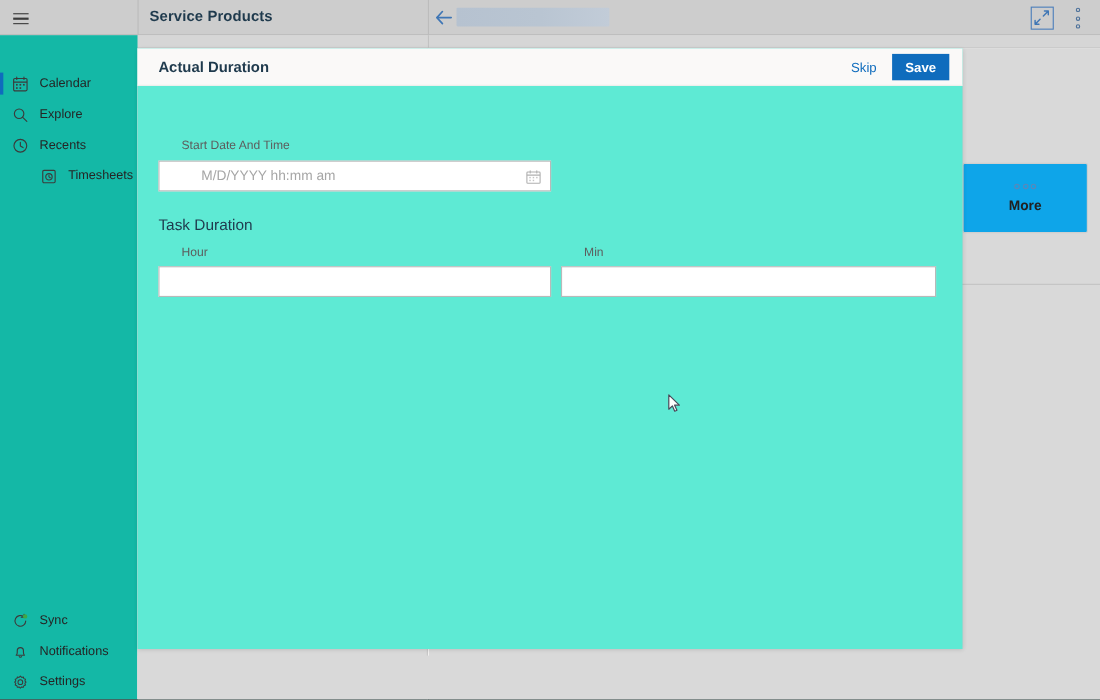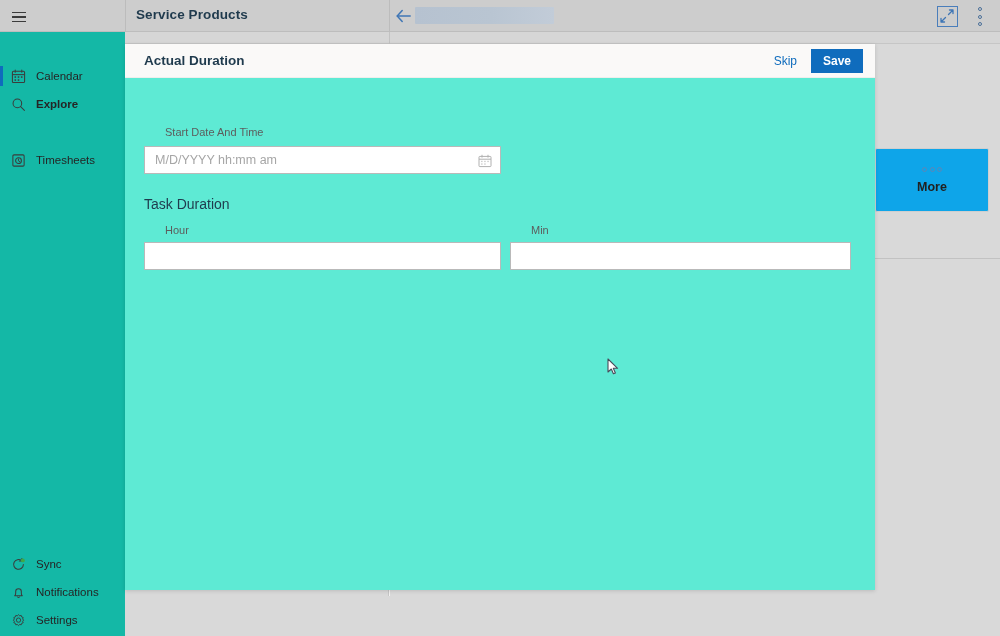--- a/index.html
+++ b/index.html
@@ -357,33 +357,43 @@
           <rect x="3.8" y="7.8" width="1.6" height="1.6" fill="#3b3b3b"></rect>
           <rect x="7.2" y="7.8" width="1.6" height="1.6" fill="#3b3b3b"></rect>
           <rect x="10.6" y="7.8" width="1.6" height="1.6" fill="#3b3b3b"></rect>
           <rect x="3.8" y="11" width="1.6" height="1.6" fill="#3b3b3b"></rect>
           <rect x="7.2" y="11" width="1.6" height="1.6" fill="#3b3b3b"></rect>
         </svg>
       </span>
       <span class="nav-lbl">Calendar</span>
     </div>
 
-    <div class="nav-item" style="top:58px;font-weight:bold;">
+    <div class="nav-item" style="top:58px;">
       <span class="ind"></span>
       <span class="nav-ico">
         <svg viewBox="0 0 16 16" width="15" height="15" aria-hidden="true">
           <circle cx="6.8" cy="6.8" r="4.6" fill="none" stroke="#3b3b3b" stroke-width="1.1"></circle>
           <path d="M10.3 10.3 L14.3 14.3" stroke="#3b3b3b" stroke-width="1.1" stroke-linecap="round"></path>
         </svg>
       </span>
       <span class="nav-lbl">Explore</span>
     </div>
 
-
-    <div class="nav-item" style="top:114px;">
+    <div class="nav-item" style="top:86px;">
+      <span class="ind"></span>
+      <span class="nav-ico">
+        <svg viewBox="0 0 16 16" width="15" height="15" aria-hidden="true">
+          <circle cx="8" cy="8" r="6.2" fill="none" stroke="#3b3b3b" stroke-width="1.1"></circle>
+          <path d="M8 4.6 V8.2 L10.6 9.8" fill="none" stroke="#3b3b3b" stroke-width="1.1" stroke-linecap="round" stroke-linejoin="round"></path>
+        </svg>
+      </span>
+      <span class="nav-lbl">Recents</span>
+    </div>
+
+    <div class="nav-item" style="top:114px;padding-left:26px;">
       <span class="ind"></span>
       <span class="nav-ico">
         <svg viewBox="0 0 16 16" width="15" height="15" aria-hidden="true">
           <rect x="2" y="2" width="12" height="12" rx="1.2" fill="none" stroke="#3b3b3b" stroke-width="1.1"></rect>
           <circle cx="8" cy="8.2" r="3.1" fill="none" stroke="#3b3b3b" stroke-width="1.1"></circle>
           <path d="M8 6.5 V8.3 L9.3 9.2" fill="none" stroke="#3b3b3b" stroke-width="1" stroke-linecap="round" stroke-linejoin="round"></path>
         </svg>
       </span>
       <span class="nav-lbl">Timesheets</span>
     </div>
@@ -446,21 +456,21 @@
     <div class="dlg-header">
       <div class="dlg-title">Actual Duration</div>
       <div class="skip-link">Skip</div>
       <button class="save-btn">Save</button>
     </div>
 
     <div class="dlg-body">
 
       <div class="field-label" style="left:19px; top:48px;">Start Date And Time</div>
 
-      <div class="fld" style="left:19px; top:68px; width:357px;">
+      <div class="fld" style="left:19px; top:68px; width:357px;padding-left:28px;">
         <span class="ph">M/D/YYYY  hh:mm am</span>
         <span class="cal-ico">
           <svg viewBox="0 0 14 14" width="14" height="14" aria-hidden="true">
             <rect x="1" y="2.4" width="12" height="10.2" rx=".8" fill="none" stroke="#b0b0b0" stroke-width="1"></rect>
             <path d="M1 5.2 H13" stroke="#b0b0b0" stroke-width="1"></path>
             <path d="M4 1.2 V3.2 M10 1.2 V3.2" stroke="#b0b0b0" stroke-width="1" stroke-linecap="round"></path>
             <rect x="3.2" y="6.8" width="1.3" height="1.3" fill="#c4c4c4"></rect>
             <rect x="6.3" y="6.8" width="1.3" height="1.3" fill="#c4c4c4"></rect>
             <rect x="9.4" y="6.8" width="1.3" height="1.3" fill="#c4c4c4"></rect>
             <rect x="3.2" y="9.4" width="1.3" height="1.3" fill="#c4c4c4"></rect>

